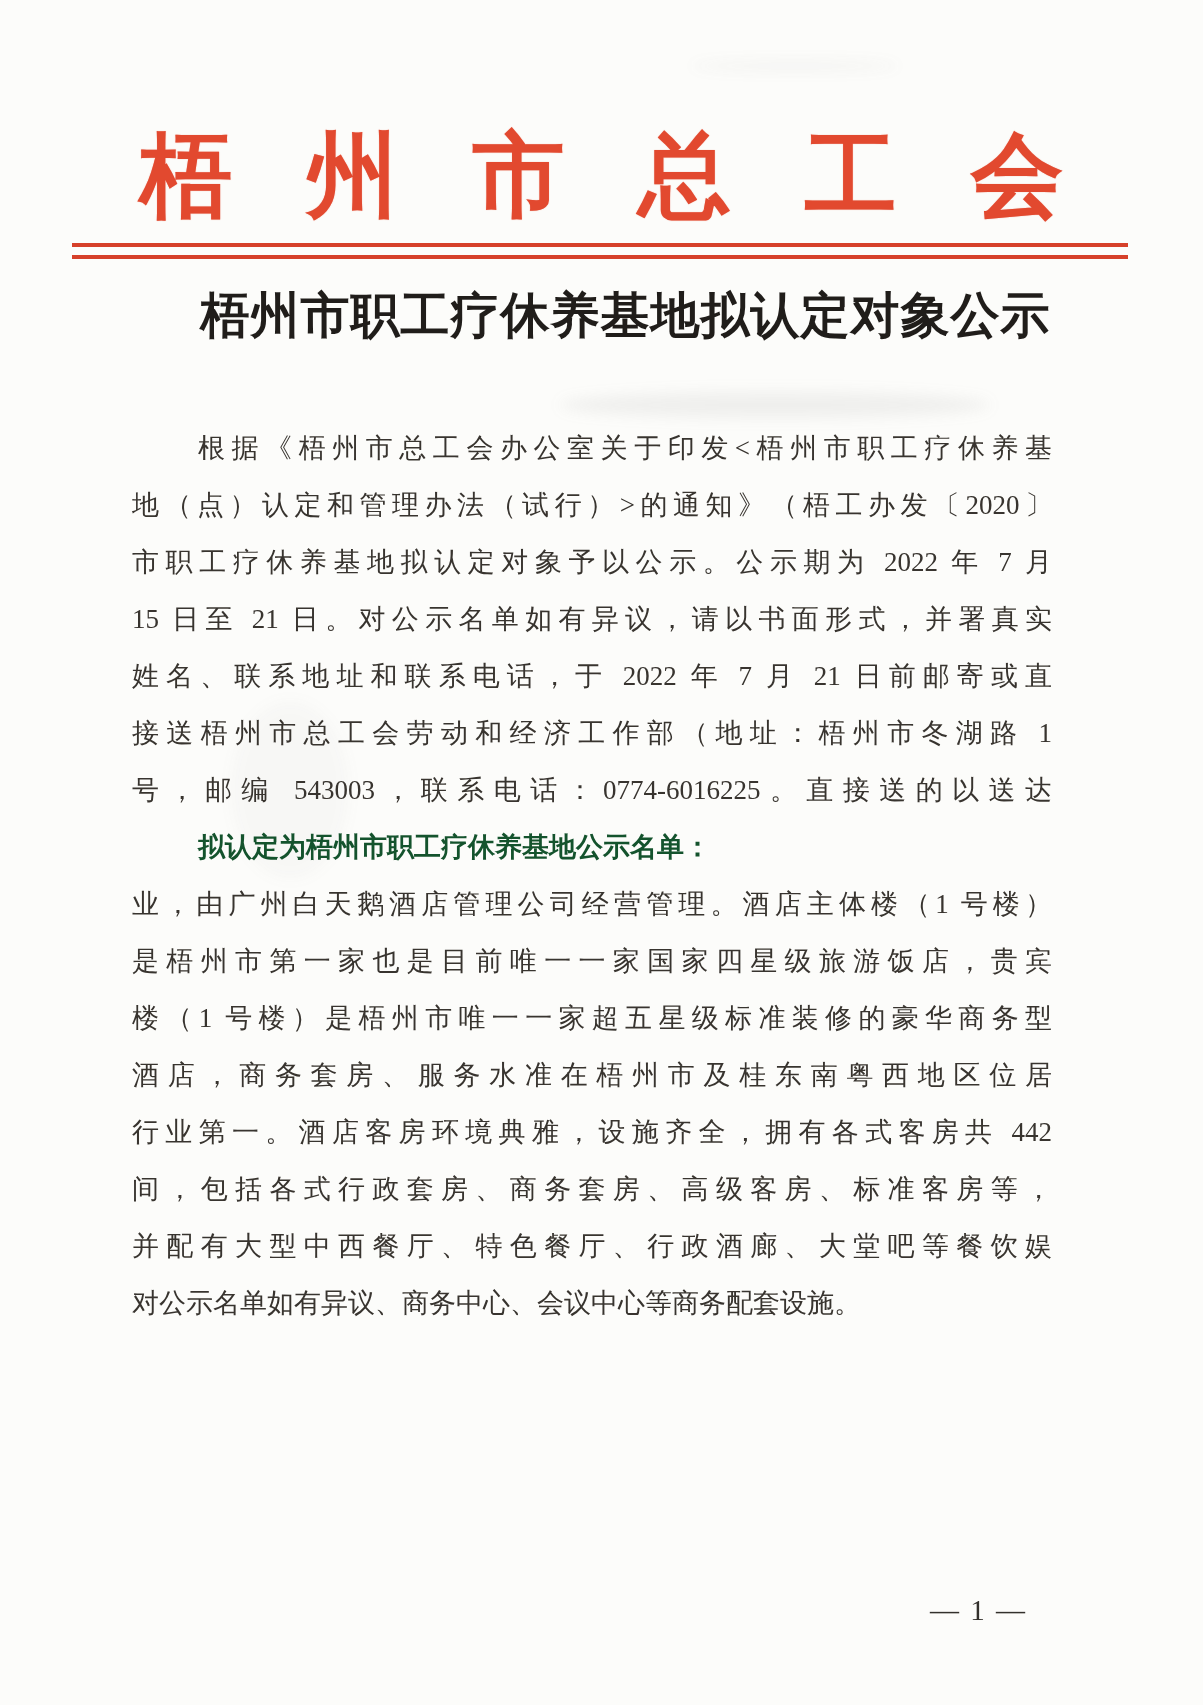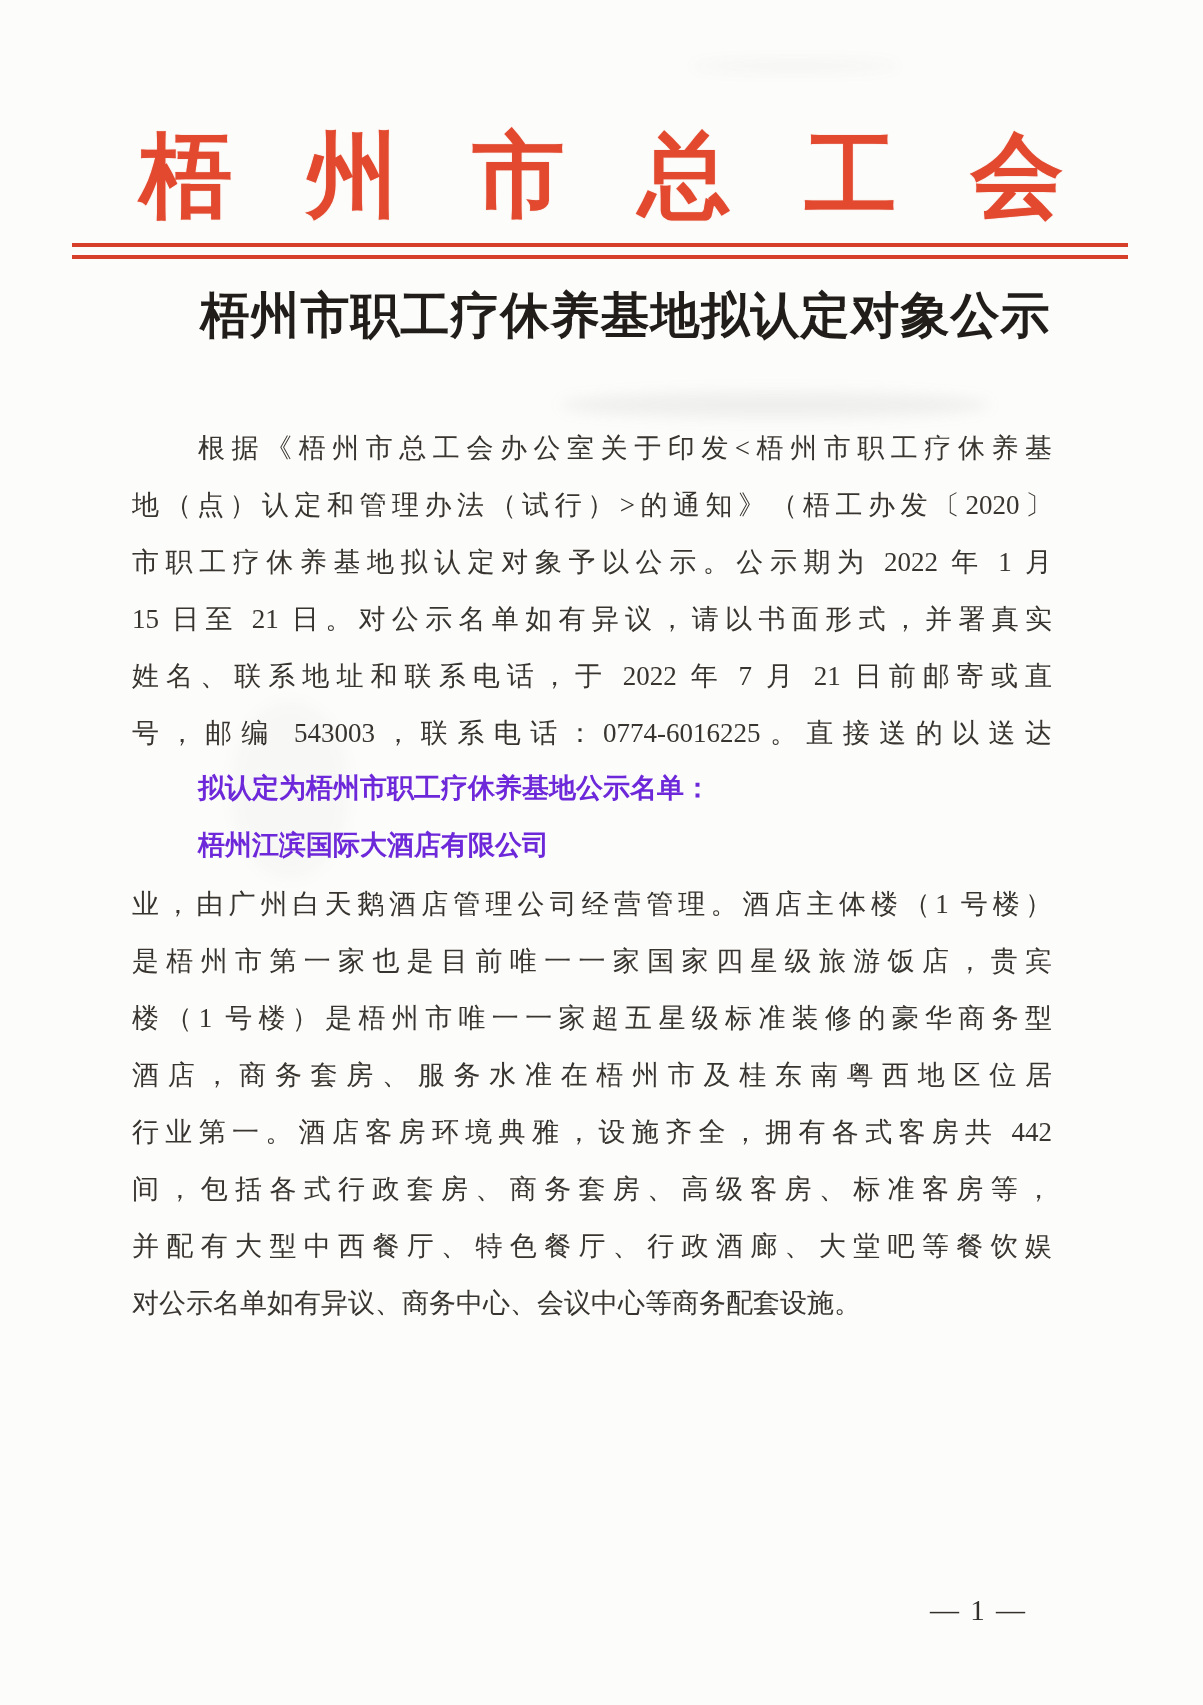--- a/index.html
+++ b/index.html
@@ -46,22 +46,22 @@
   }
   .line{
     text-align:justify;text-align-last:justify;text-justify:inter-character;
     height:57px;overflow:visible;white-space:nowrap;
   }
   .para .line{white-space:normal;}
   .line.last{text-align-last:left;}
   .para .line.first{padding-left:66px;}
   .indent-line{padding-left:66px;text-align:left;height:57px;}
   .heiti{
-    font-family:Liberation Mono, monospace;
-    font-weight:600;color:#6d28d9;
+    font-family:Liberation Serif, serif;
+    font-weight:600;color:#14532d;
   }
 
   
   .page-number{
     position:absolute;left:930px;top:1594px;
     font-size:29px;color:#33302c;letter-spacing:2px;white-space:nowrap;
   }
 </style>
 </head>
 <body>
@@ -84,29 +84,29 @@
   <div class="rule top"></div>
   <div class="rule bottom"></div>
 
   <div class="doc-title">梧州市职工疗休养基地拟认定对象公示</div>
 
   <div class="body-text">
 
     <div class="para">
         <div class="line first">根据《梧州市总工会办公室关于印发&lt;梧州市职工疗休养基</div>
         <div class="line">地（点）认定和管理办法（试行）&gt;的通知》（梧工办发〔2020〕</div>
-        <div class="line">市职工疗休养基地拟认定对象予以公示。公示期为 2022 年 1 月</div>
+        <div class="line">市职工疗休养基地拟认定对象予以公示。公示期为 2022 年 7 月</div>
         <div class="line">15 日至 21 日。对公示名单如有异议，请以书面形式，并署真实</div>
         <div class="line">姓名、联系地址和联系电话，于 2022 年 7 月 21 日前邮寄或直</div>
+        <div class="line">接送梧州市总工会劳动和经济工作部（地址：梧州市冬湖路 1</div>
         <div class="line">号，邮编 543003，联系电话：0774-6016225。直接送的以送达</div>
       </div>
 
     <div class="indent-line heiti">拟认定为梧州市职工疗休养基地公示名单：</div>
 
-    <div class="indent-line heiti">梧州江滨国际大酒店有限公司</div>
 
     <div class="para">
         <div class="line">业，由广州白天鹅酒店管理公司经营管理。酒店主体楼（1 号楼）</div>
         <div class="line">是梧州市第一家也是目前唯一一家国家四星级旅游饭店，贵宾</div>
         <div class="line">楼（1 号楼）是梧州市唯一一家超五星级标准装修的豪华商务型</div>
         <div class="line">酒店，商务套房、服务水准在梧州市及桂东南粤西地区位居</div>
         <div class="line">行业第一。酒店客房环境典雅，设施齐全，拥有各式客房共 442</div>
         <div class="line">间，包括各式行政套房、商务套房、高级客房、标准客房等，</div>
         <div class="line">并配有大型中西餐厅、特色餐厅、行政酒廊、大堂吧等餐饮娱</div>
         <div class="line last">对公示名单如有异议、商务中心、会议中心等商务配套设施。</div>

